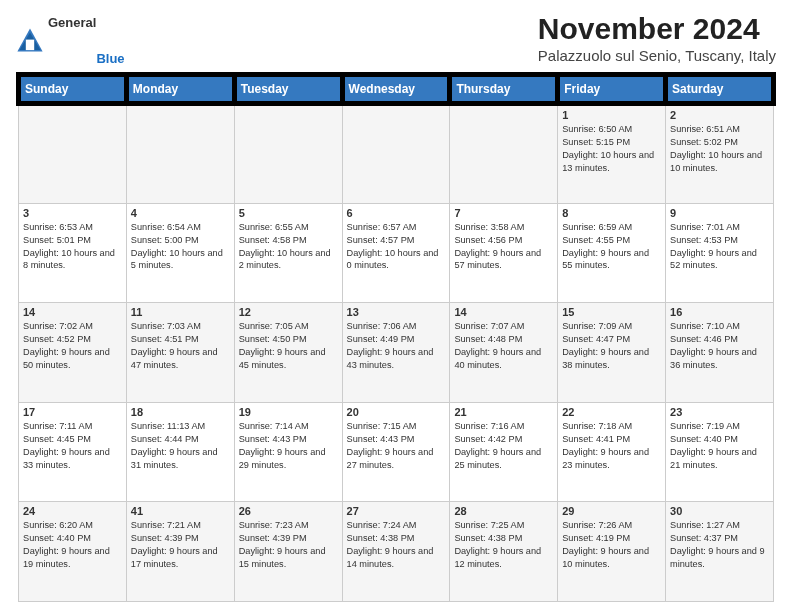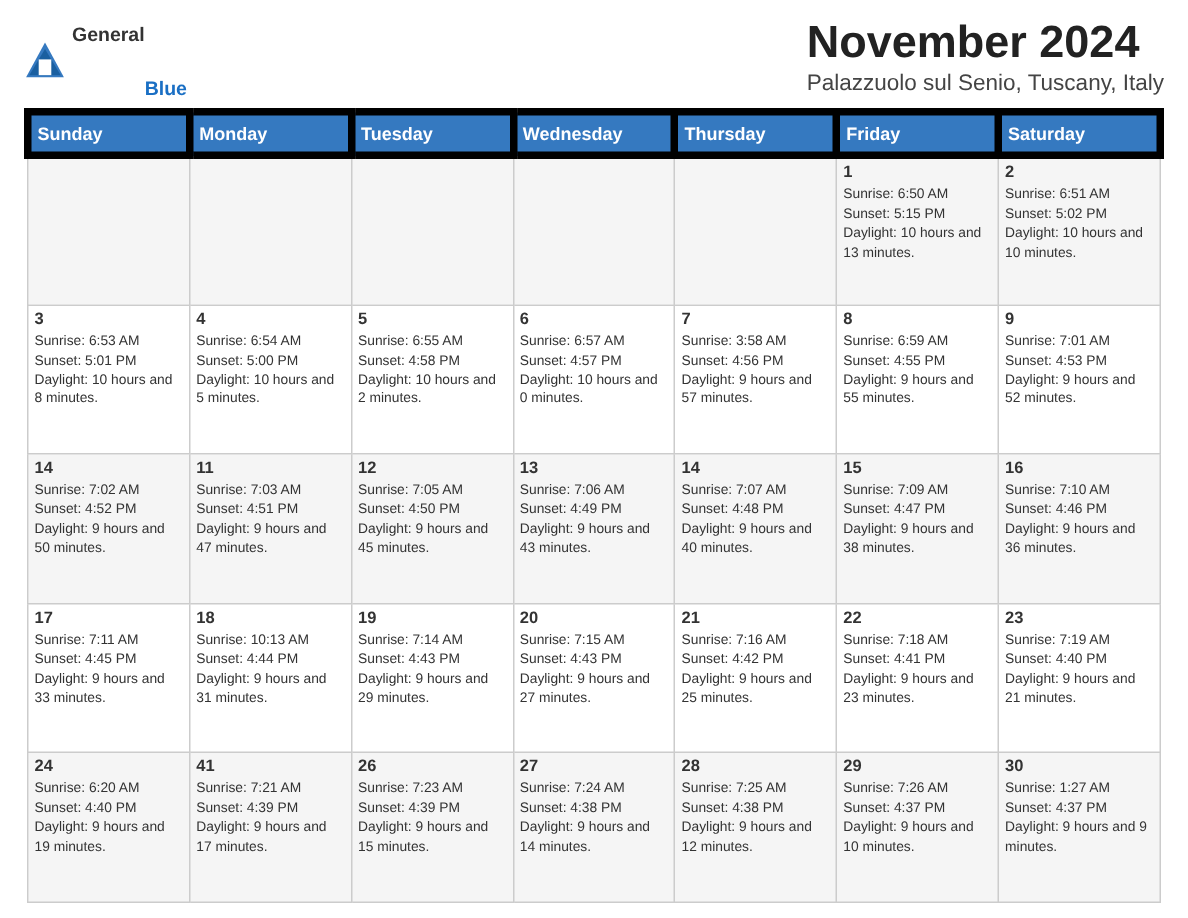--- a/index.html
+++ b/index.html
@@ -246,21 +246,21 @@
         </tr>
         <tr>
           <td>
             <span class="day-number">17</span>
             <div class="day-info">Sunrise: 7:11 AM
 Sunset: 4:45 PM
 Daylight: 9 hours and 33 minutes.</div>
           </td>
           <td>
             <span class="day-number">18</span>
-            <div class="day-info">Sunrise: 10:13 AM
+            <div class="day-info">Sunrise: 11:13 AM
 Sunset: 4:44 PM
 Daylight: 9 hours and 31 minutes.</div>
           </td>
           <td>
             <span class="day-number">19</span>
             <div class="day-info">Sunrise: 7:14 AM
 Sunset: 4:43 PM
 Daylight: 9 hours and 29 minutes.</div>
           </td>
           <td>
@@ -315,21 +315,21 @@
           </td>
           <td>
             <span class="day-number">28</span>
             <div class="day-info">Sunrise: 7:25 AM
 Sunset: 4:38 PM
 Daylight: 9 hours and 12 minutes.</div>
           </td>
           <td>
             <span class="day-number">29</span>
             <div class="day-info">Sunrise: 7:26 AM
-Sunset: 4:37 PM
+Sunset: 4:19 PM
 Daylight: 9 hours and 10 minutes.</div>
           </td>
           <td>
             <span class="day-number">30</span>
             <div class="day-info">Sunrise: 1:27 AM
 Sunset: 4:37 PM
 Daylight: 9 hours and 9 minutes.</div>
           </td>
         </tr>
       </tbody>

